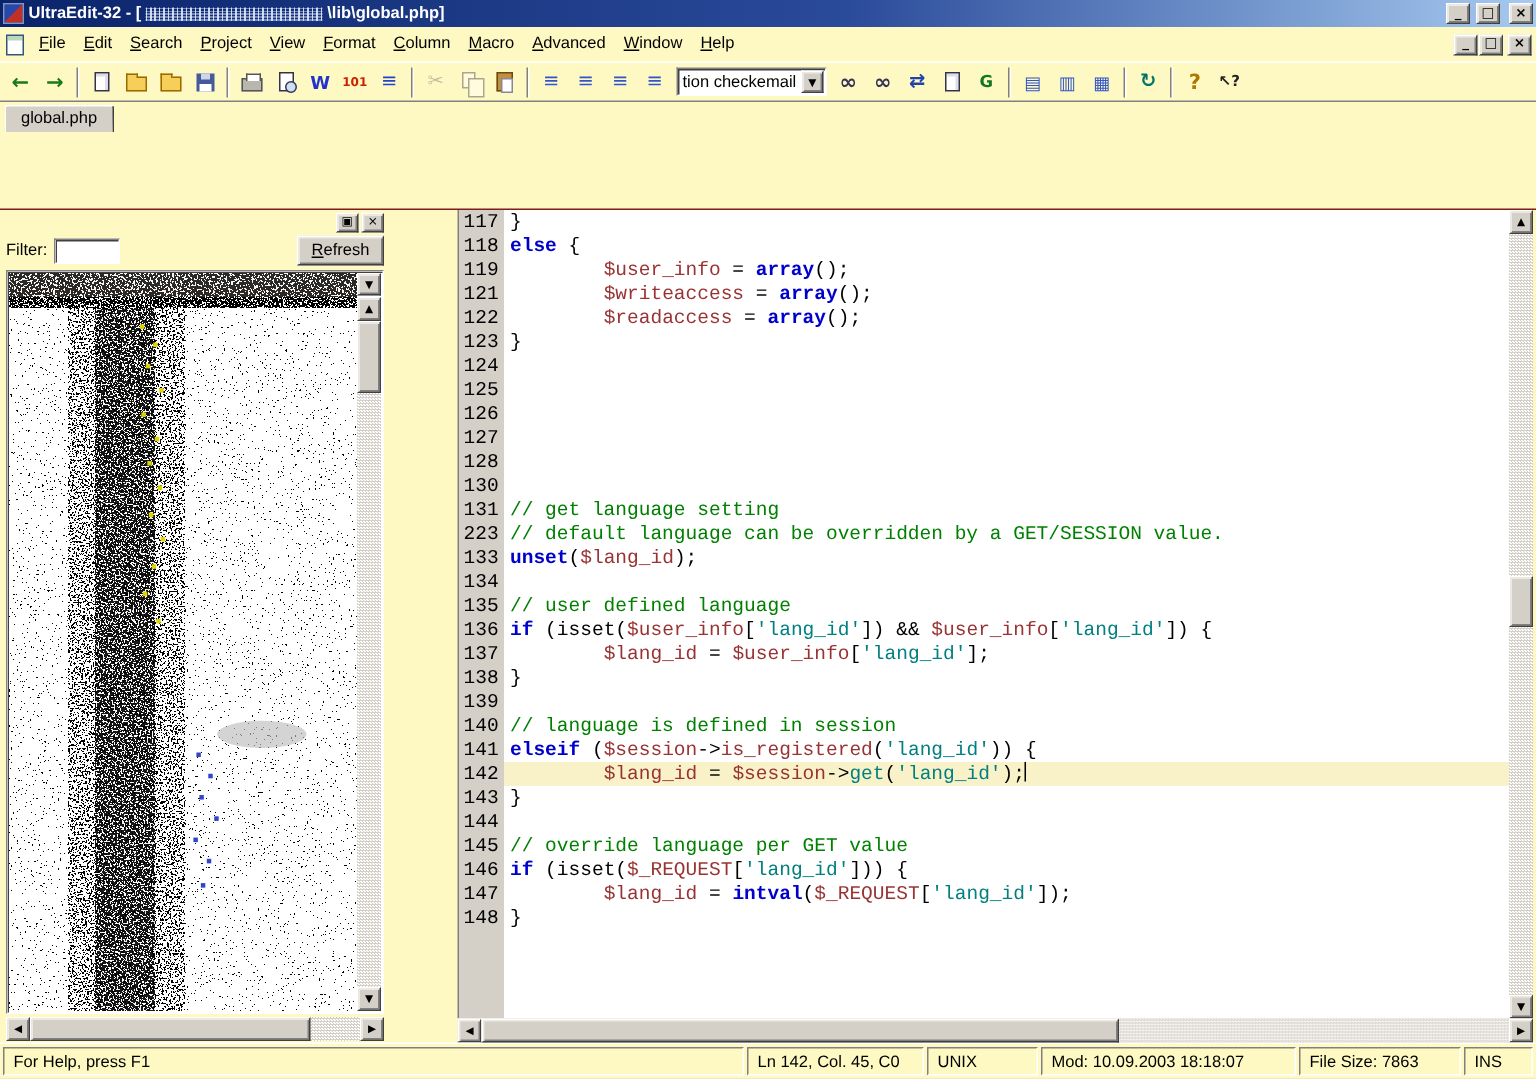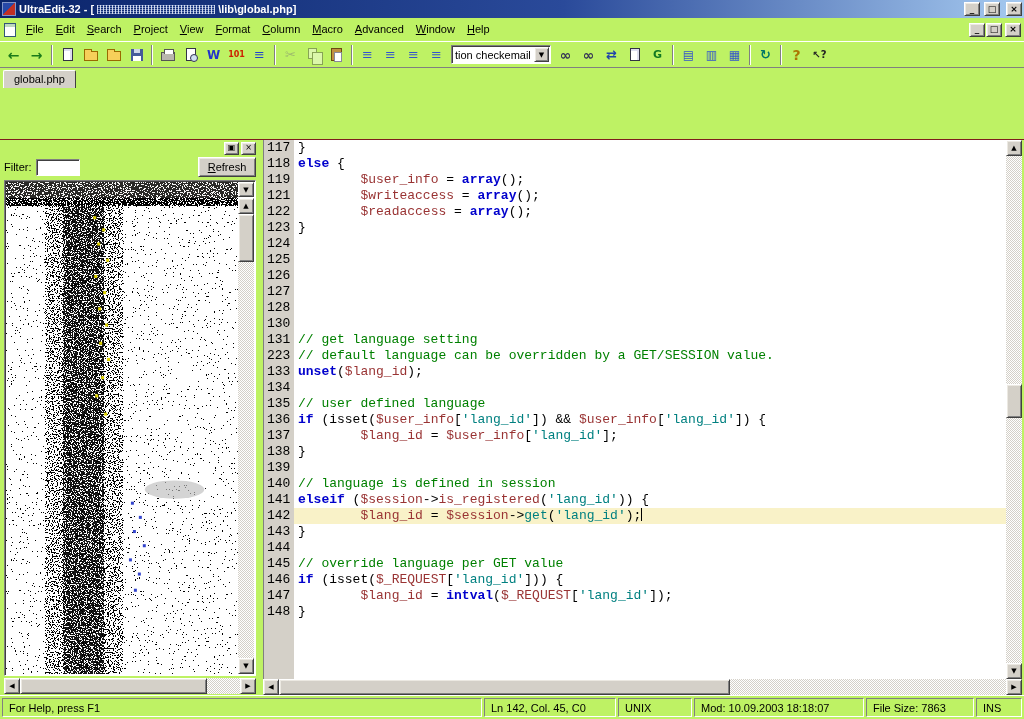--- a/index.html
+++ b/index.html
@@ -1,19 +1,19 @@
 <!DOCTYPE html>
 <html><head>
 <meta charset="utf-8">
 <style>
   * { box-sizing: border-box; margin: 0; padding: 0; }
   html,body { width: 1024px; height: 719px; overflow: hidden; }
   body { font-family: "Liberation Sans", sans-serif; font-size: 11px; background: #d4d0c8; color:#000; }
 
-  .window { width:1024px; height:719px; display:flex; flex-direction:column; background:#bef264; }
+  .window { width:1024px; height:719px; display:flex; flex-direction:column; background:#fef9c3; }
   .spacer { flex:1 1 auto; }
 
   
   .titlebar { flex:0 0 18px; background:linear-gradient(90deg,#0a246a 0%,#2a4a9a 55%,#a6caf0 100%);
     display:flex; align-items:center; padding:1px 2px; gap:3px; color:#fff; }
   .app-icon { width:14px; height:14px; border:1px solid #8094c8;
     background:linear-gradient(135deg,#2748a8 0 50%,#c03024 50% 100%); }
   .title-text { font-weight:bold; font-size:11px; white-space:nowrap; display:flex; align-items:center; }
   .title-noise { display:inline-block; width:118px; height:9px; margin:0 3px;
     background:
@@ -106,21 +106,21 @@
   .sb-btn { flex:0 0 16px; width:16px; height:16px; font-size:7px; display:flex; align-items:center;
     justify-content:center; padding:0; font-family:"DejaVu Sans",sans-serif; }
   .sb-track { flex:1 1 auto; position:relative; background:#d4d0c8;
     background-image:repeating-conic-gradient(#ffffff 0% 25%, #d4d0c8 0% 50%); background-size:2px 2px; }
   .sb-thumb { position:absolute; left:0; width:100%; }
   .sb-thumb.h { top:0; height:100%; }
 
   .splitter { flex:0 0 5px; }
 
   
-  .editor-col { flex:1 1 auto; display:flex; flex-direction:column; min-width:0; }
+  .editor-col { flex:1 1 auto; display:flex; flex-direction:column; min-width:0;margin-left:42px; }
   .editor-main { flex:1 1 auto; display:flex; min-height:0; border-left:1px solid #808080; }
   .code-region { flex:1 1 auto; min-width:0; overflow:hidden;
     background:linear-gradient(90deg,#d4d0c8 0,#d4d0c8 30px,#ffffff 30px);
     font-family:"Liberation Mono","DejaVu Sans Mono",monospace; font-size:13px; line-height:16px; }
   .code-line { display:flex; height:16px; }
   .gutter { flex:0 0 30px; background:#d4d0c8; padding-left:3px; }
   .code { flex:1 1 auto; white-space:pre; padding-left:4px; }
   .code-line.current .code { background:#f9f2c8; }
   .caret { display:inline-block; width:1px; height:13px; background:#000; vertical-align:-2px; }
   .tk-p { color:#000; }
@@ -128,21 +128,21 @@
   .tk-v { color:#993333; }
   .tk-s { color:#008080; }
   .tk-c { color:#008000; }
   .tk-n { color:#000; }
 
   
   .statusbar { flex:0 0 24px; display:flex; gap:2px; padding:2px; align-items:stretch; border-top:1px solid #fff; }
   .status-seg { border:1px solid; border-color:#808080 #ffffff #ffffff #808080; padding:2px 6px;
     display:flex; align-items:center; white-space:nowrap; overflow:hidden; flex:0 0 auto; }
   .status-seg.flex { flex:1 1 auto; }
-  .w-pos { width:132px; } .w-eol { width:74px; } .w-mod { width:170px; } .w-size { width:108px; } .w-ins { width:46px; }
+  .w-pos { width:118px; } .w-eol { width:74px; } .w-mod { width:170px; } .w-size { width:108px; } .w-ins { width:46px; }
 
   button { cursor:default; }
 </style>
 </head>
 <body>
 
 <svg width="0" height="0" style="position:absolute" aria-hidden="true">
   <defs>
     <filter id="nSparse" x="0%" y="0%" width="100%" height="100%">
       <feTurbulence type="fractalNoise" baseFrequency="0.75" numOctaves="2" seed="4" stitchTiles="stitch"></feTurbulence>

